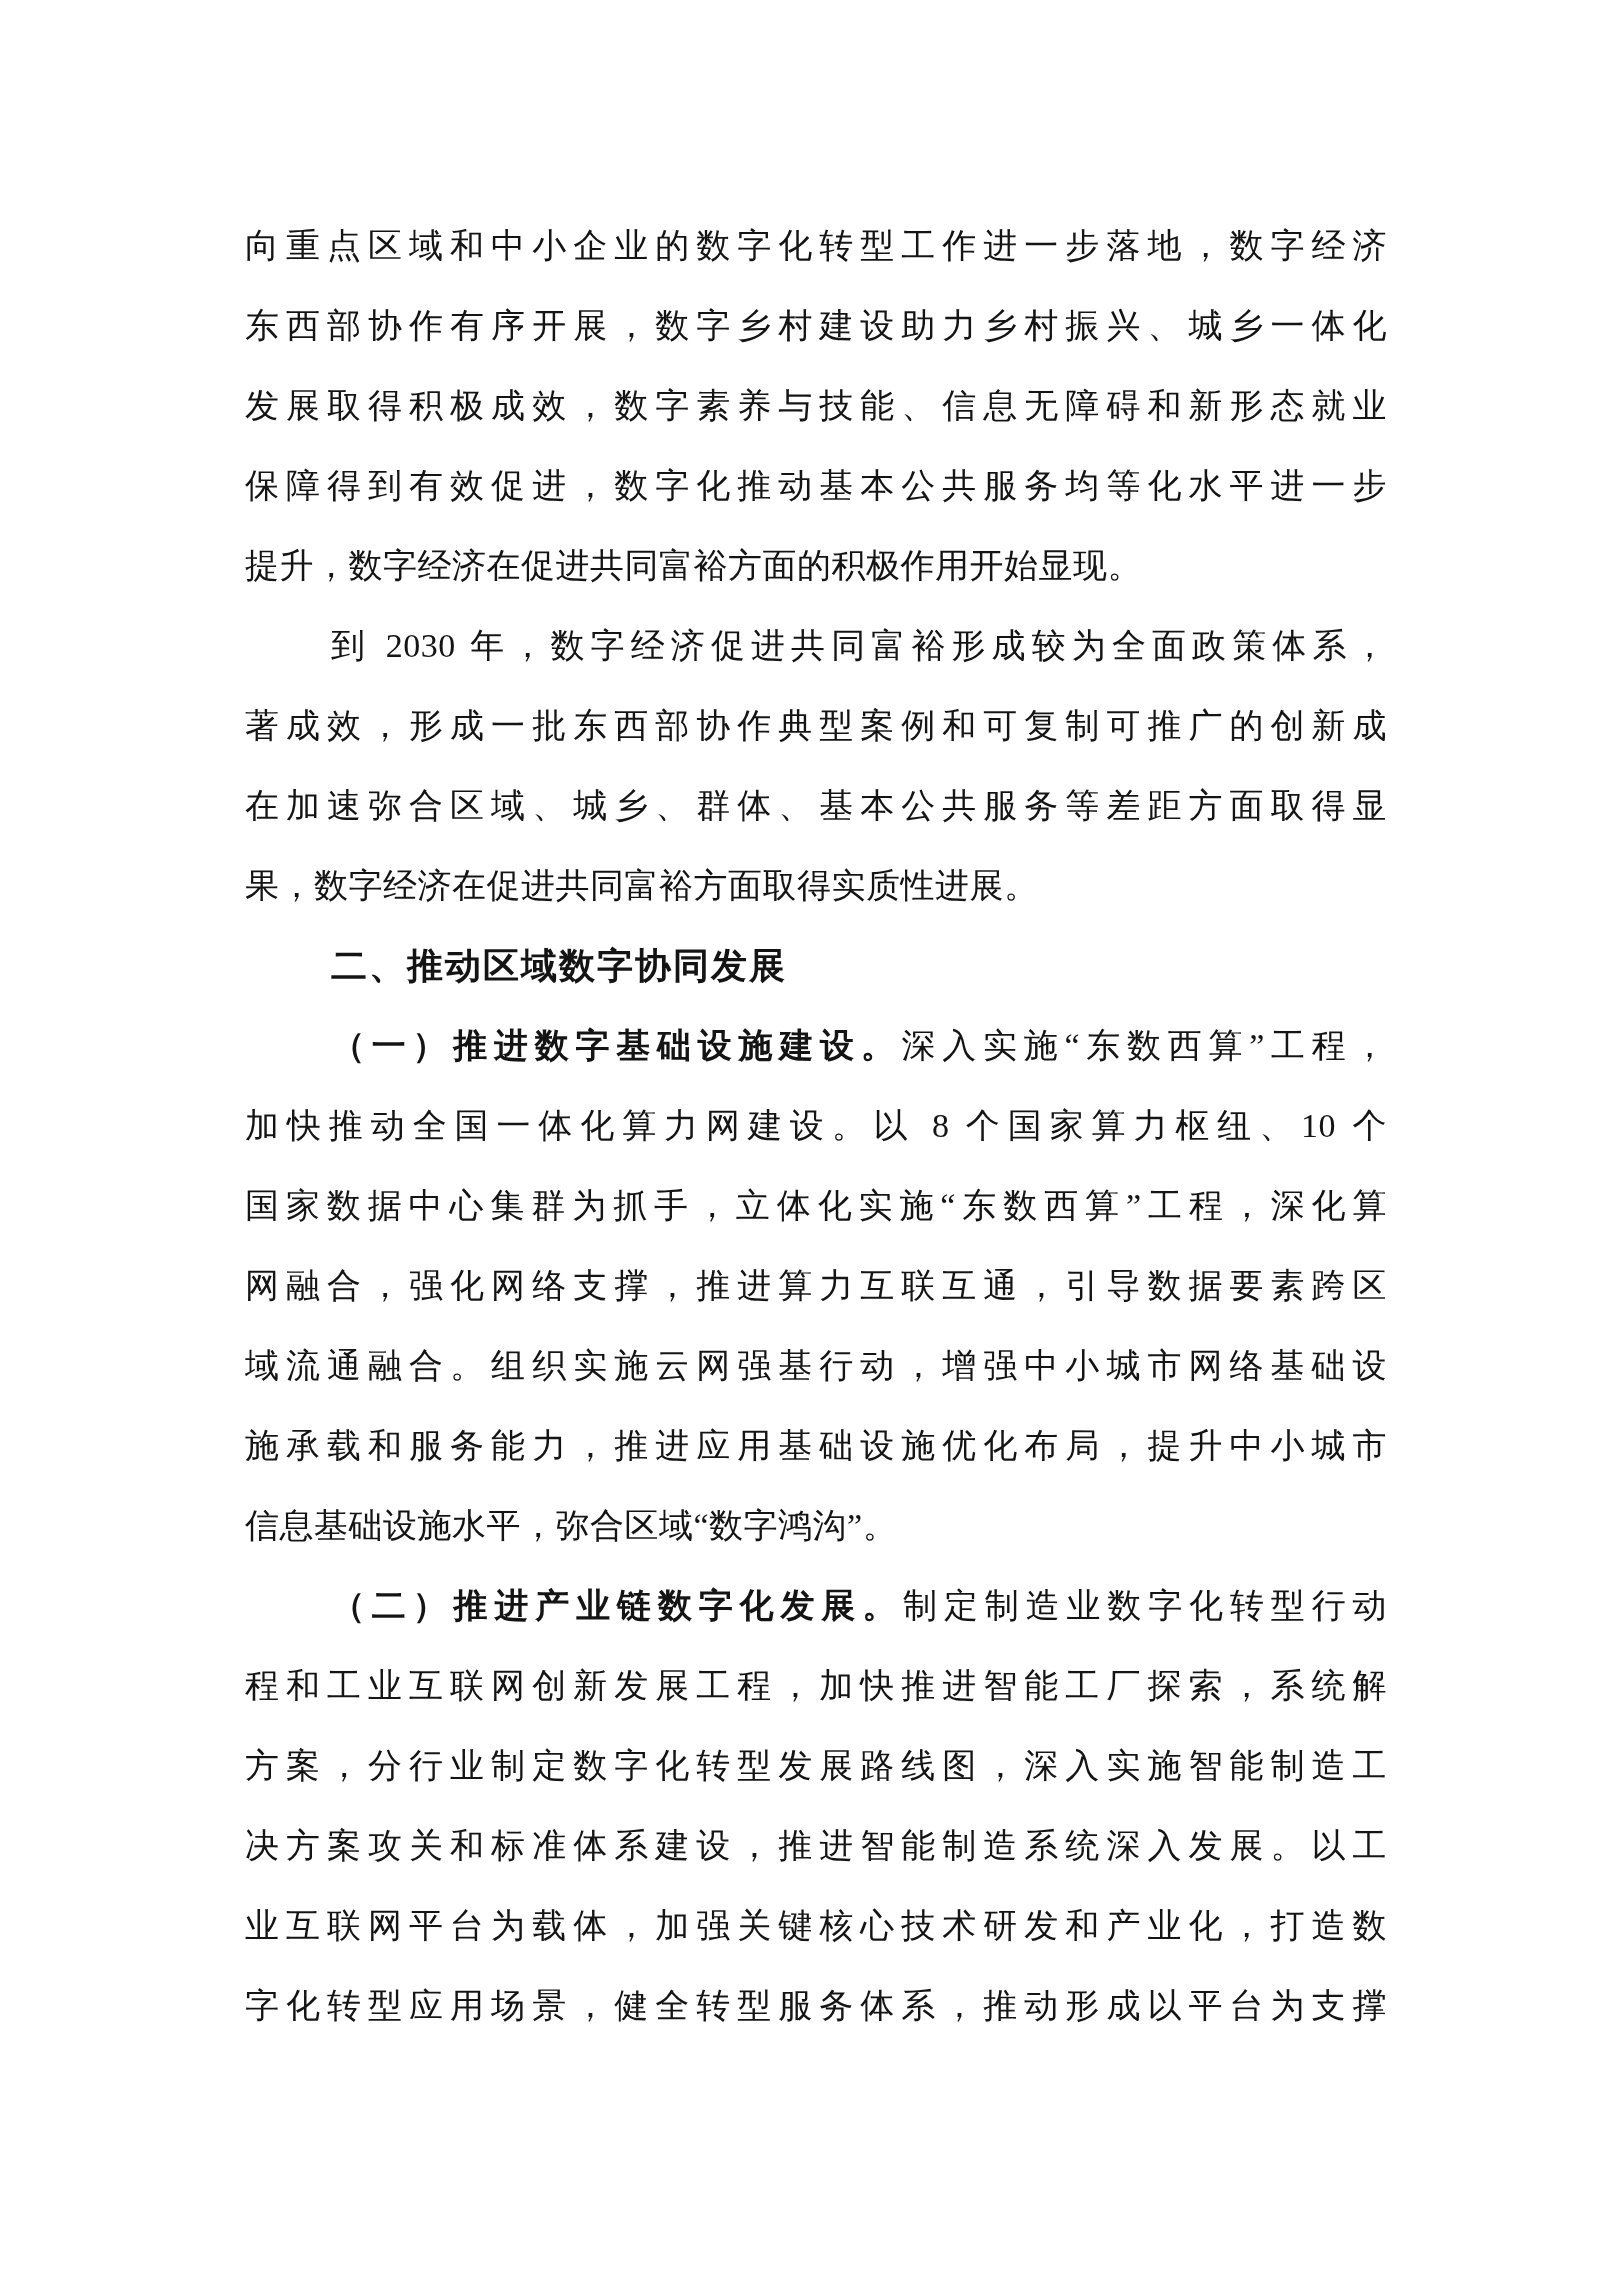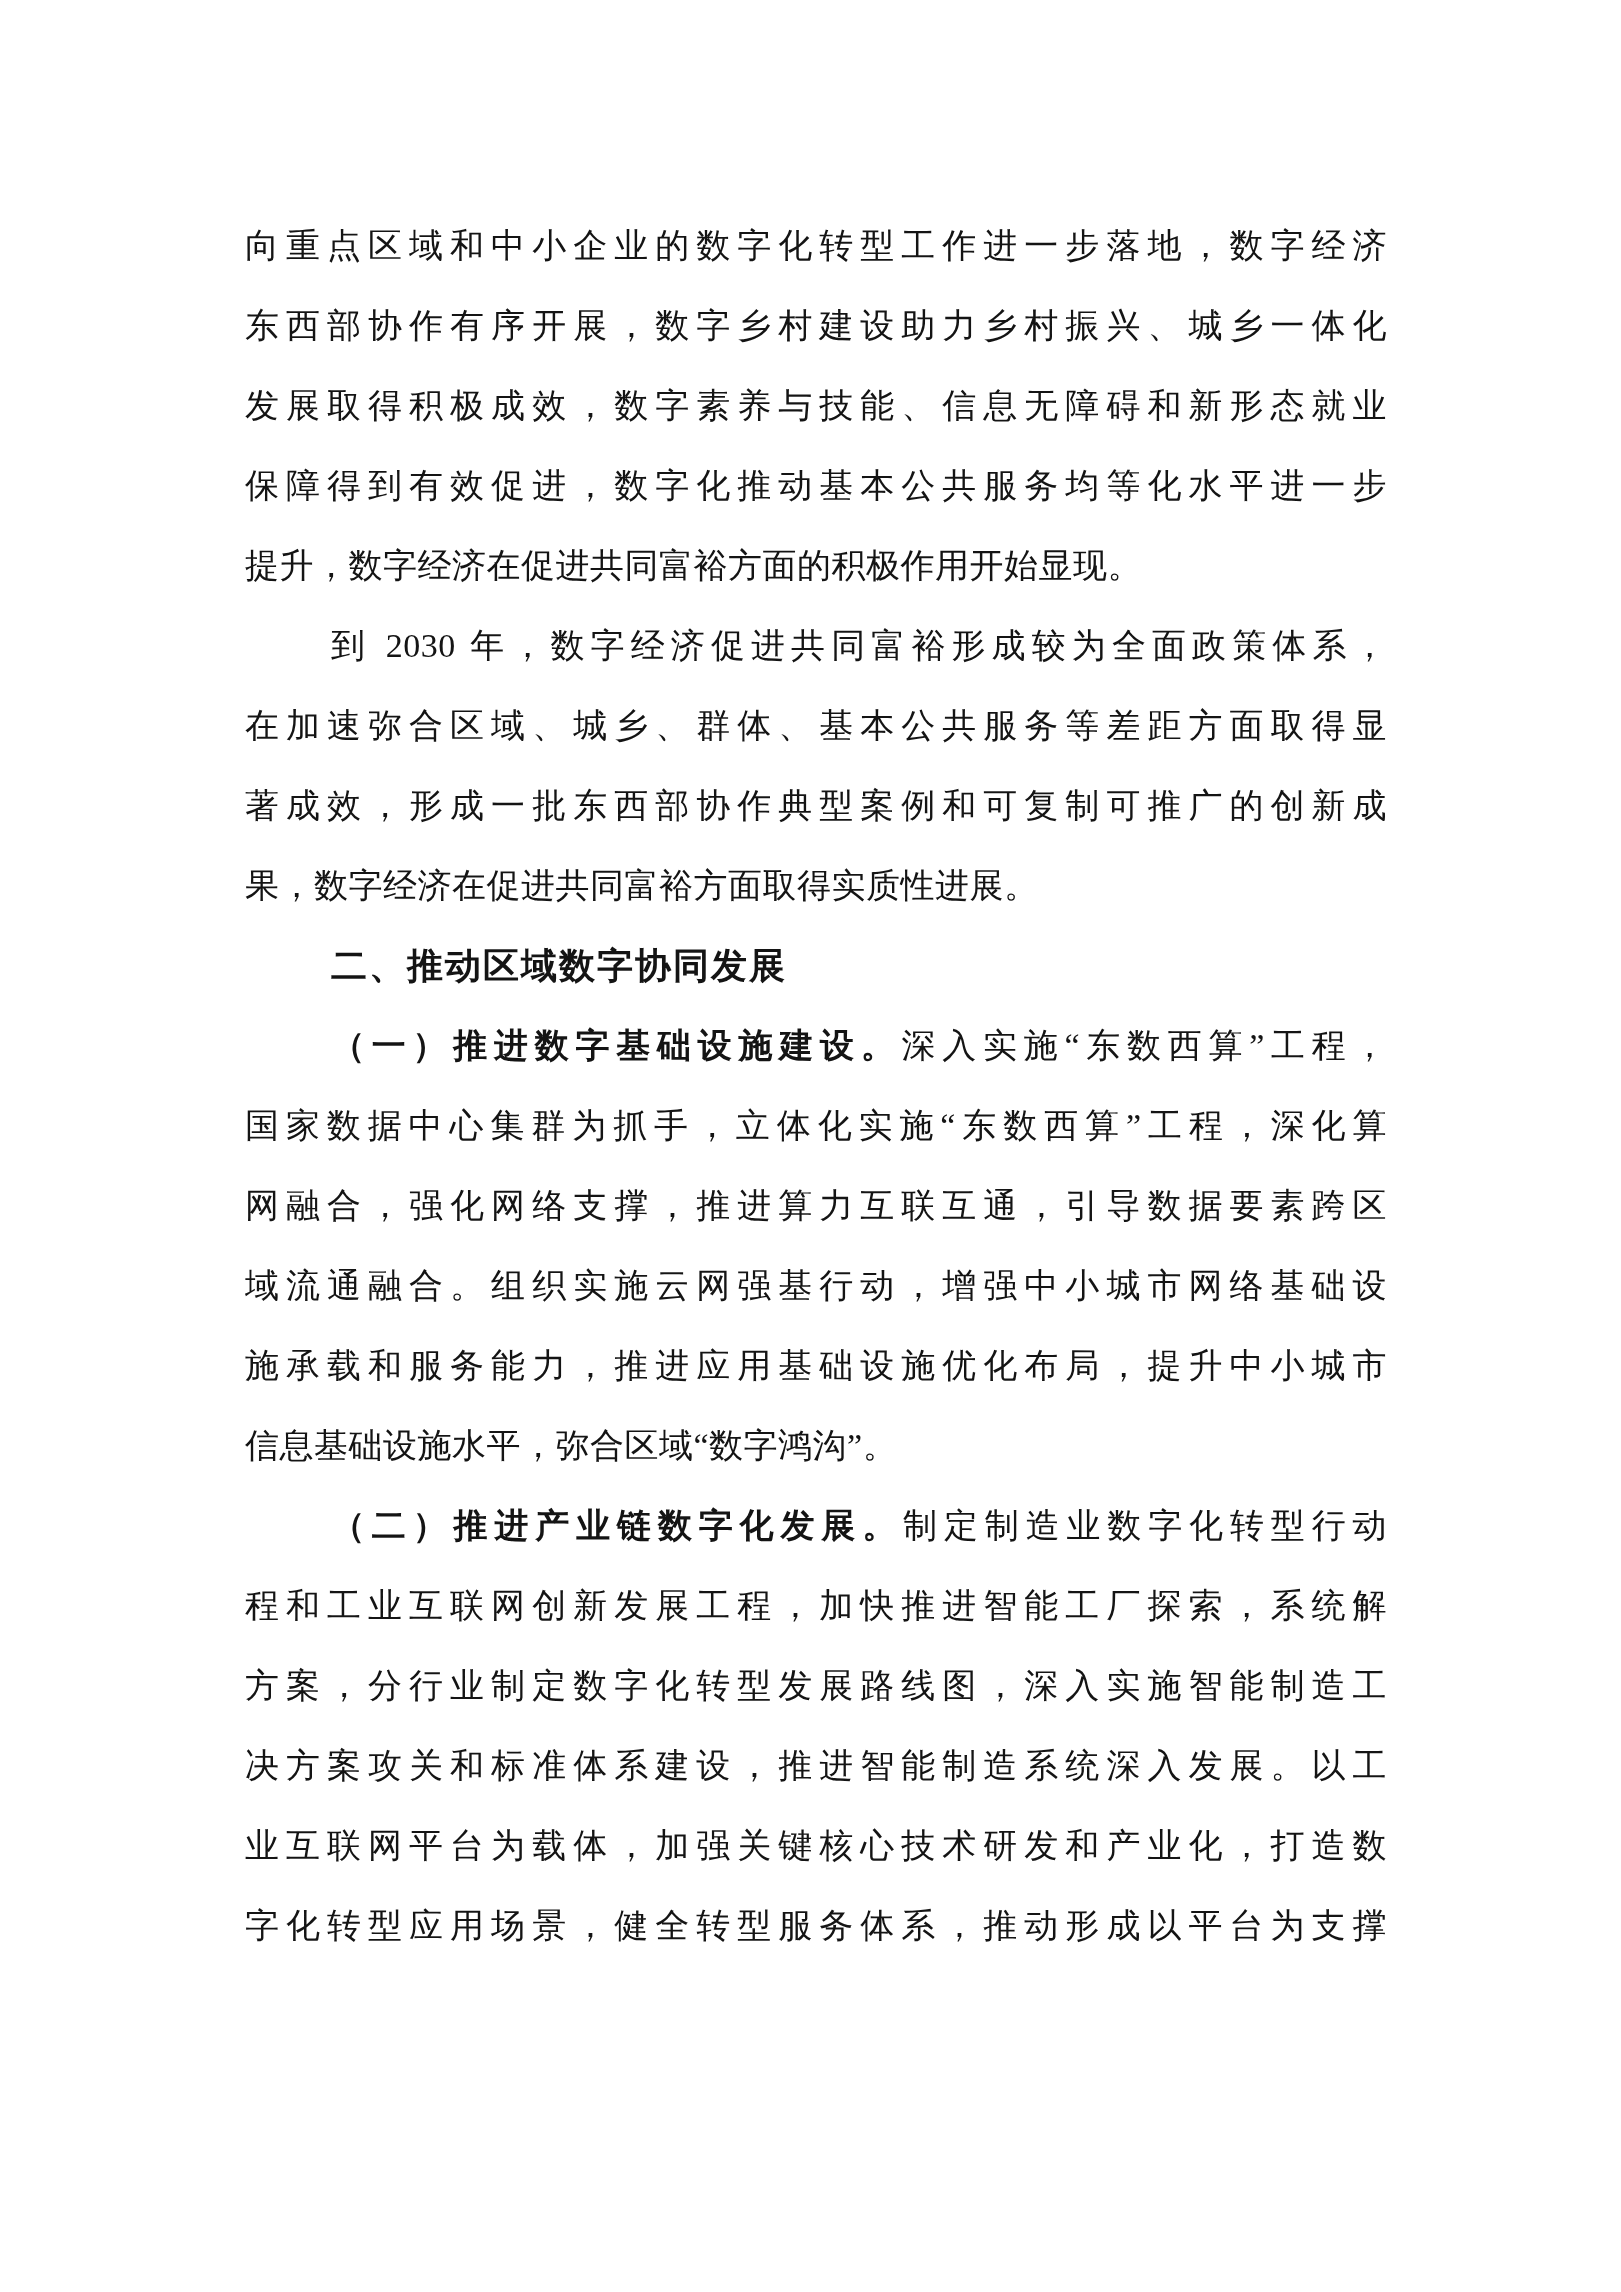--- a/index.html
+++ b/index.html
@@ -61,25 +61,26 @@
 <body>
 
 <div class="page">
   <div class="text-block">
       <div class="line fill"><span class="run-body">向重点区域和中小企业的数字化转型工作进一步落地，数字经济</span></div>
       <div class="line fill"><span class="run-body">东西部协作有序开展，数字乡村建设助力乡村振兴、城乡一体化</span></div>
       <div class="line fill"><span class="run-body">发展取得积极成效，数字素养与技能、信息无障碍和新形态就业</span></div>
       <div class="line fill"><span class="run-body">保障得到有效促进，数字化推动基本公共服务均等化水平进一步</span></div>
       <div class="line"><span class="run-body">提升，数字经济在促进共同富裕方面的积极作用开始显现。</span></div>
       <div class="line fill indent"><span class="run-body">到 2030 年，数字经济促进共同富裕形成较为全面政策体系，</span></div>
+      <div class="line fill"><span class="run-body">著成效，形成一批东西部协作典型案例和可复制可推广的创新成</span></div>
       <div class="line fill"><span class="run-body">在加速弥合区域、城乡、群体、基本公共服务等差距方面取得显</span></div>
-      <div class="line fill"><span class="run-body">著成效，形成一批东西部协作典型案例和可复制可推广的创新成</span></div>
       <div class="line"><span class="run-body">果，数字经济在促进共同富裕方面取得实质性进展。</span></div>
       <div class="line indent heading-line"><span class="run-heading">二、推动区域数字协同发展</span></div>
       <div class="line fill indent"><span class="run-section">（一）推进数字基础设施建设。</span><span class="run-body">深入实施“东数西算”工程，</span></div>
+      <div class="line fill"><span class="run-body">加快推动全国一体化算力网建设。以 8 个国家算力枢纽、10 个</span></div>
       <div class="line fill"><span class="run-body">国家数据中心集群为抓手，立体化实施“东数西算”工程，深化算</span></div>
       <div class="line fill"><span class="run-body">网融合，强化网络支撑，推进算力互联互通，引导数据要素跨区</span></div>
       <div class="line fill"><span class="run-body">域流通融合。组织实施云网强基行动，增强中小城市网络基础设</span></div>
       <div class="line fill"><span class="run-body">施承载和服务能力，推进应用基础设施优化布局，提升中小城市</span></div>
       <div class="line"><span class="run-body">信息基础设施水平，弥合区域“数字鸿沟”。</span></div>
       <div class="line fill indent"><span class="run-section">（二）推进产业链数字化发展。</span><span class="run-body">制定制造业数字化转型行动</span></div>
       <div class="line fill"><span class="run-body">程和工业互联网创新发展工程，加快推进智能工厂探索，系统解</span></div>
       <div class="line fill"><span class="run-body">方案，分行业制定数字化转型发展路线图，深入实施智能制造工</span></div>
       <div class="line fill"><span class="run-body">决方案攻关和标准体系建设，推进智能制造系统深入发展。以工</span></div>
       <div class="line fill"><span class="run-body">业互联网平台为载体，加强关键核心技术研发和产业化，打造数</span></div>

